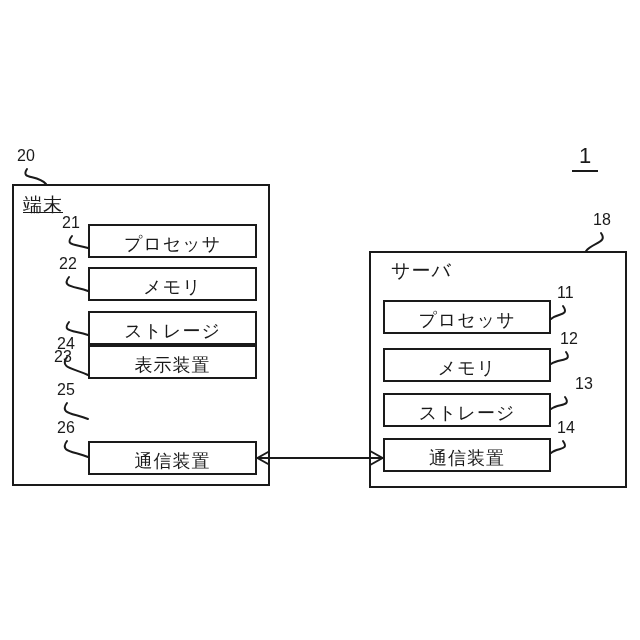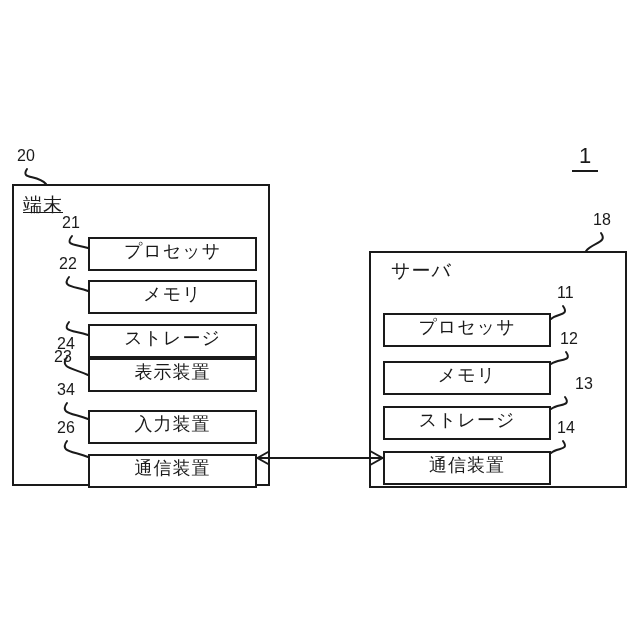--- a/index.html
+++ b/index.html
@@ -6,22 +6,22 @@
     --line:#1a1a1a;
     --bg:#ffffff;
   }
   *{box-sizing:border-box;margin:0;padding:0;}
   html,body{width:640px;height:640px;background:var(--bg);overflow:hidden;}
   body{position:relative;font-family:"Liberation Sans","DejaVu Sans",sans-serif;color:var(--line);}
   .stage{position:absolute;left:0;top:0;width:640px;height:640px;}
   .outer-box{position:absolute;border:2px solid var(--line);background:var(--bg);}
   .group-title{position:absolute;font-size:19px;letter-spacing:1px;white-space:nowrap;}
   .comp{position:absolute;border:2px solid var(--line);background:var(--bg);
-        display:flex;align-items:flex-start;justify-content:center;
-        font-size:18px;letter-spacing:1px;white-space:nowrap;margin-top:13px;}
+        display:flex;align-items:flex-end;justify-content:center;
+        font-size:18px;letter-spacing:1px;white-space:nowrap;}
   .comp-terminal{width:169px;height:34px;}
   .comp-server{width:168px;height:34px;}
   .ref{position:absolute;font-size:16px;white-space:nowrap;}
   .fig-num{position:absolute;left:572px;top:143px;font-size:22px;
            padding:0 7px 1px 7px;border-bottom:2px solid var(--line);}
   svg.overlay{position:absolute;left:0;top:0;width:640px;height:640px;pointer-events:none;}
   svg.overlay path, svg.overlay line{stroke:var(--line);stroke-width:2;fill:none;stroke-linecap:round;}
 </style>
 </head>
 <body>
@@ -47,24 +47,21 @@
   <div class="ref" style="left:54px;top:300px;margin-top:48px;">23</div>
   <div class="comp comp-terminal" style="left:88px;top:311px;">
     <span>ストレージ</span>
   </div>
 
   <div class="ref" style="left:57px;top:335px;">24</div>
   <div class="comp comp-terminal" style="left:88px;top:345px;">
     <span>表示装置</span>
   </div>
 
-  <div class="ref" style="left:57px;top:381px;">34</div>
-  <div class="comp comp-terminal" style="left:88px;top:397px;">
-    <span>入力装置</span>
-  </div>
+  <div class="ref" style="left:57px;top:381px;">25</div>
 
   <div class="ref" style="left:57px;top:419px;">26</div>
   <div class="comp comp-terminal" style="left:88px;top:441px;">
     <span>通信装置</span>
   </div>
 
   <div class="ref" style="left:593px;top:211px;">18</div>
   <div class="outer-box" style="left:369px;top:251px;width:258px;height:237px;"></div>
   <div class="group-title" style="left:391px;top:258px;">サーバ</div>
 

